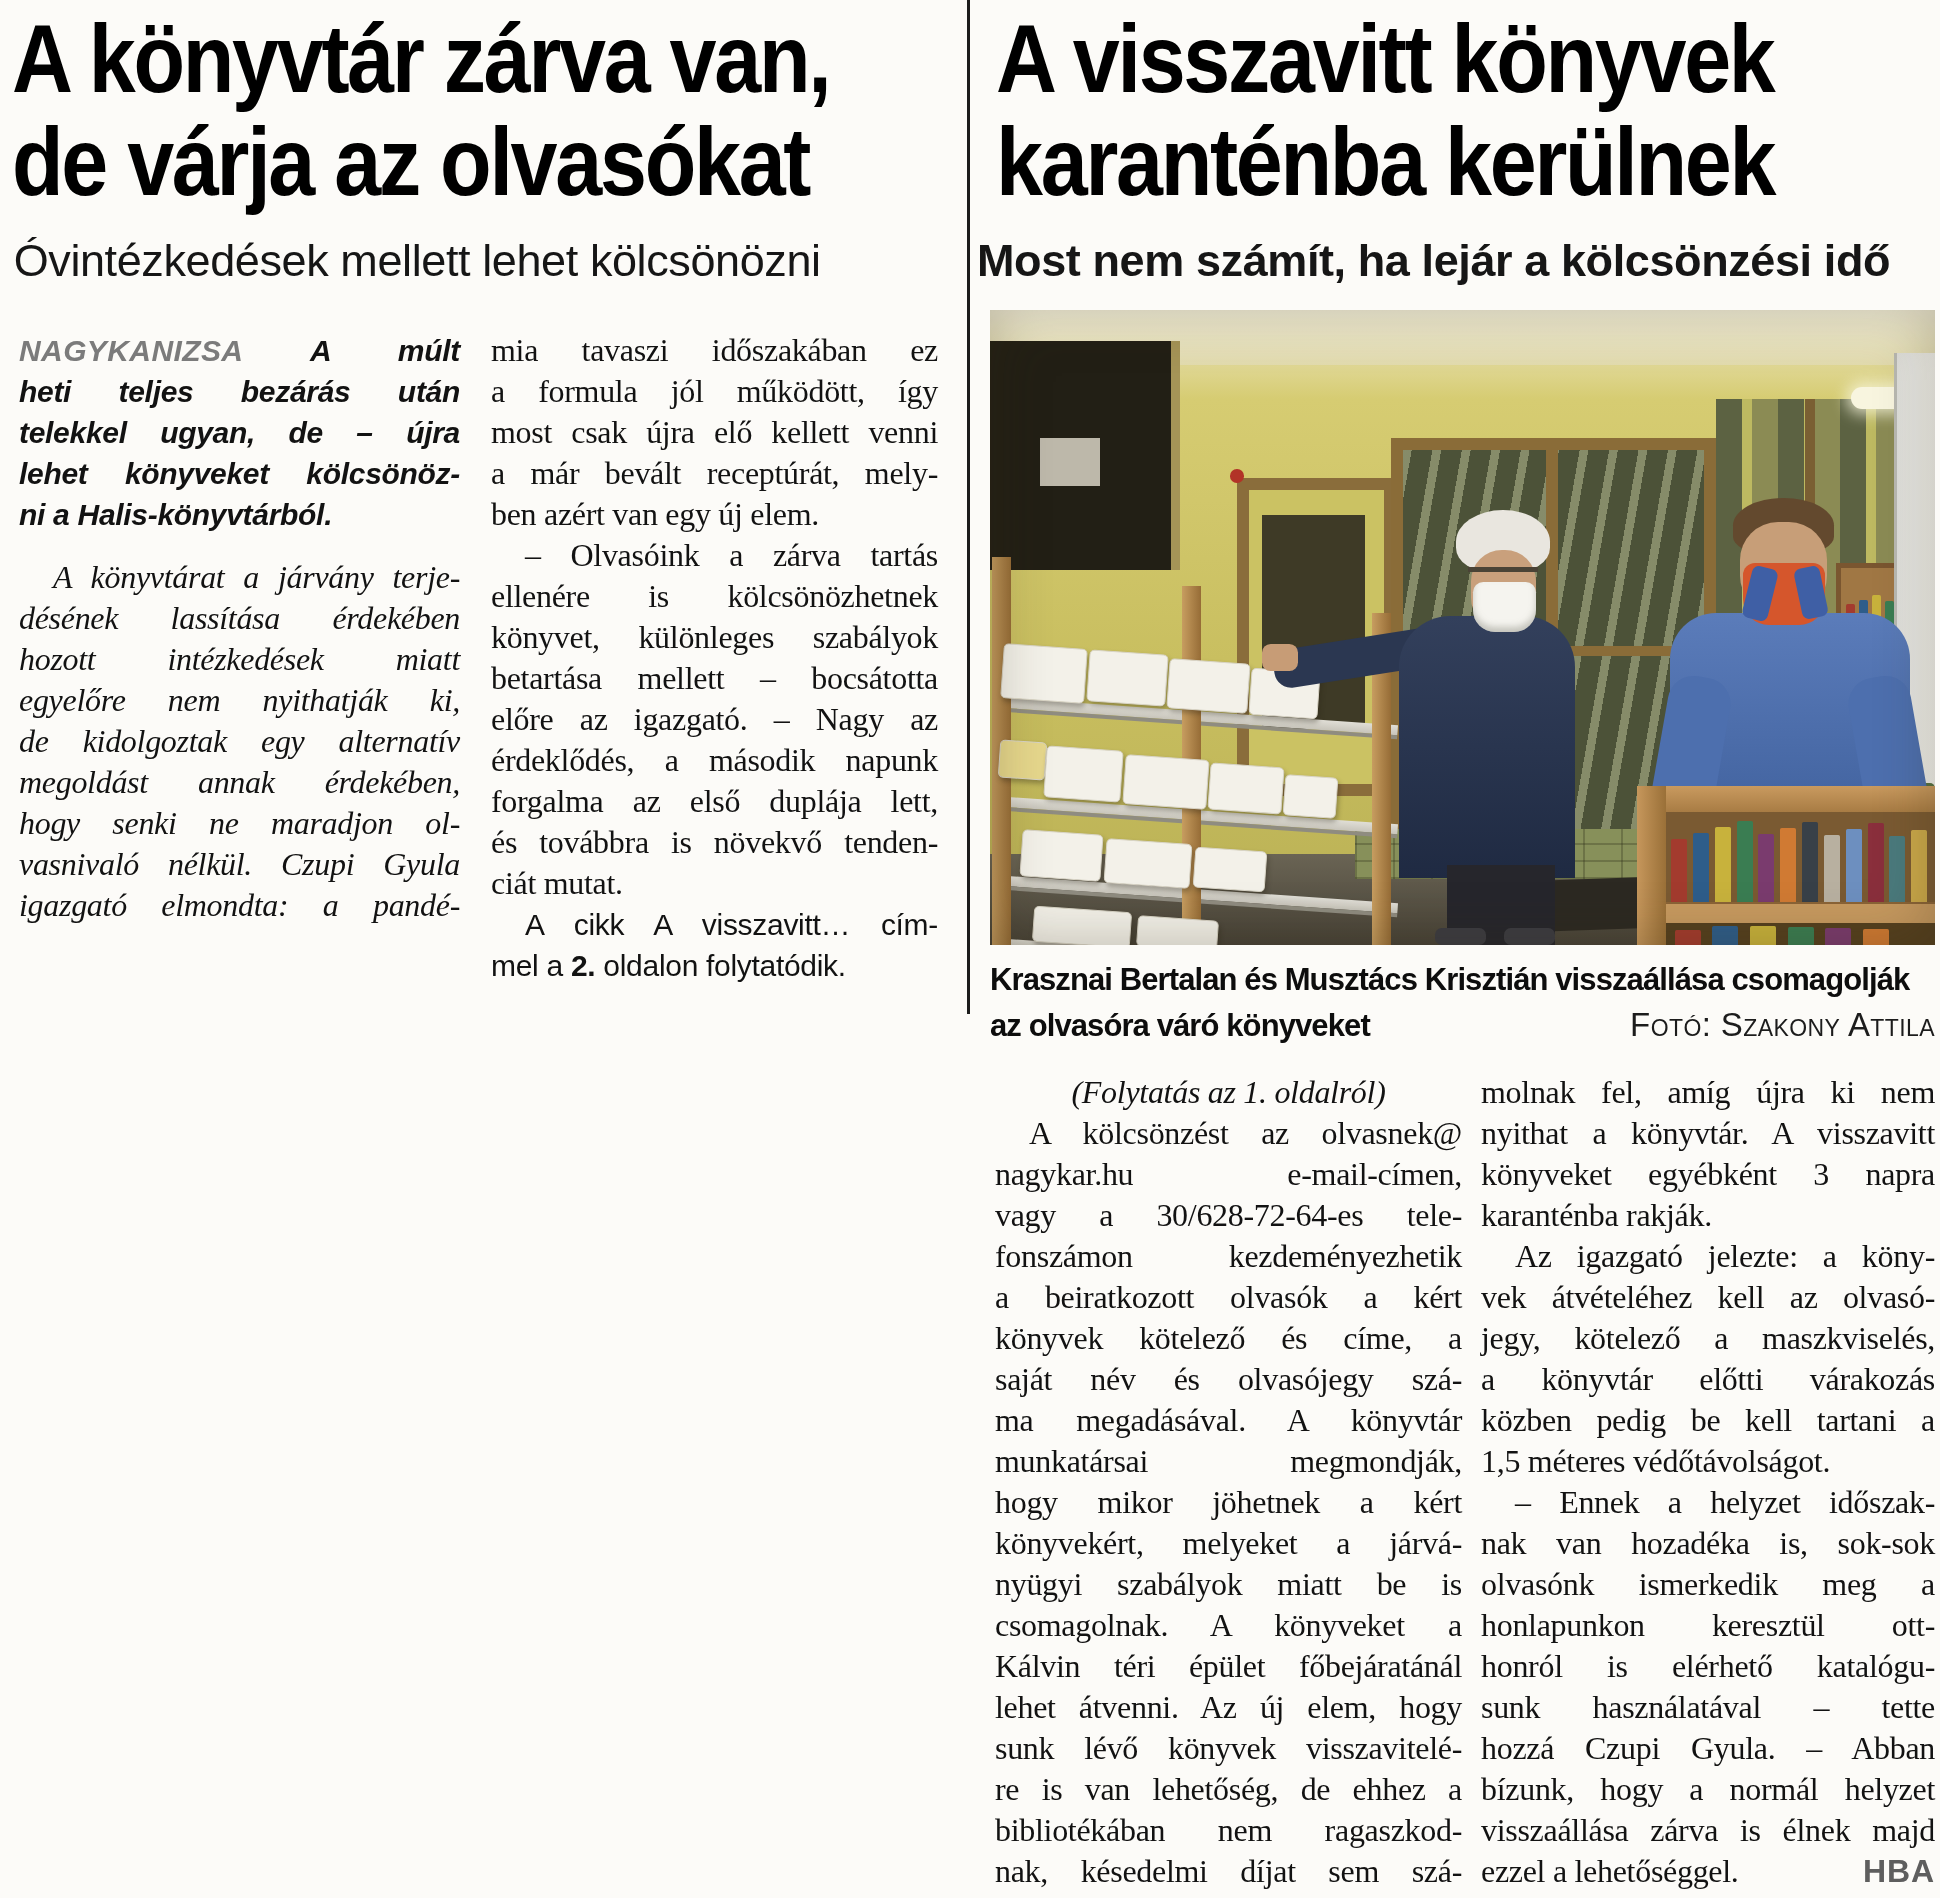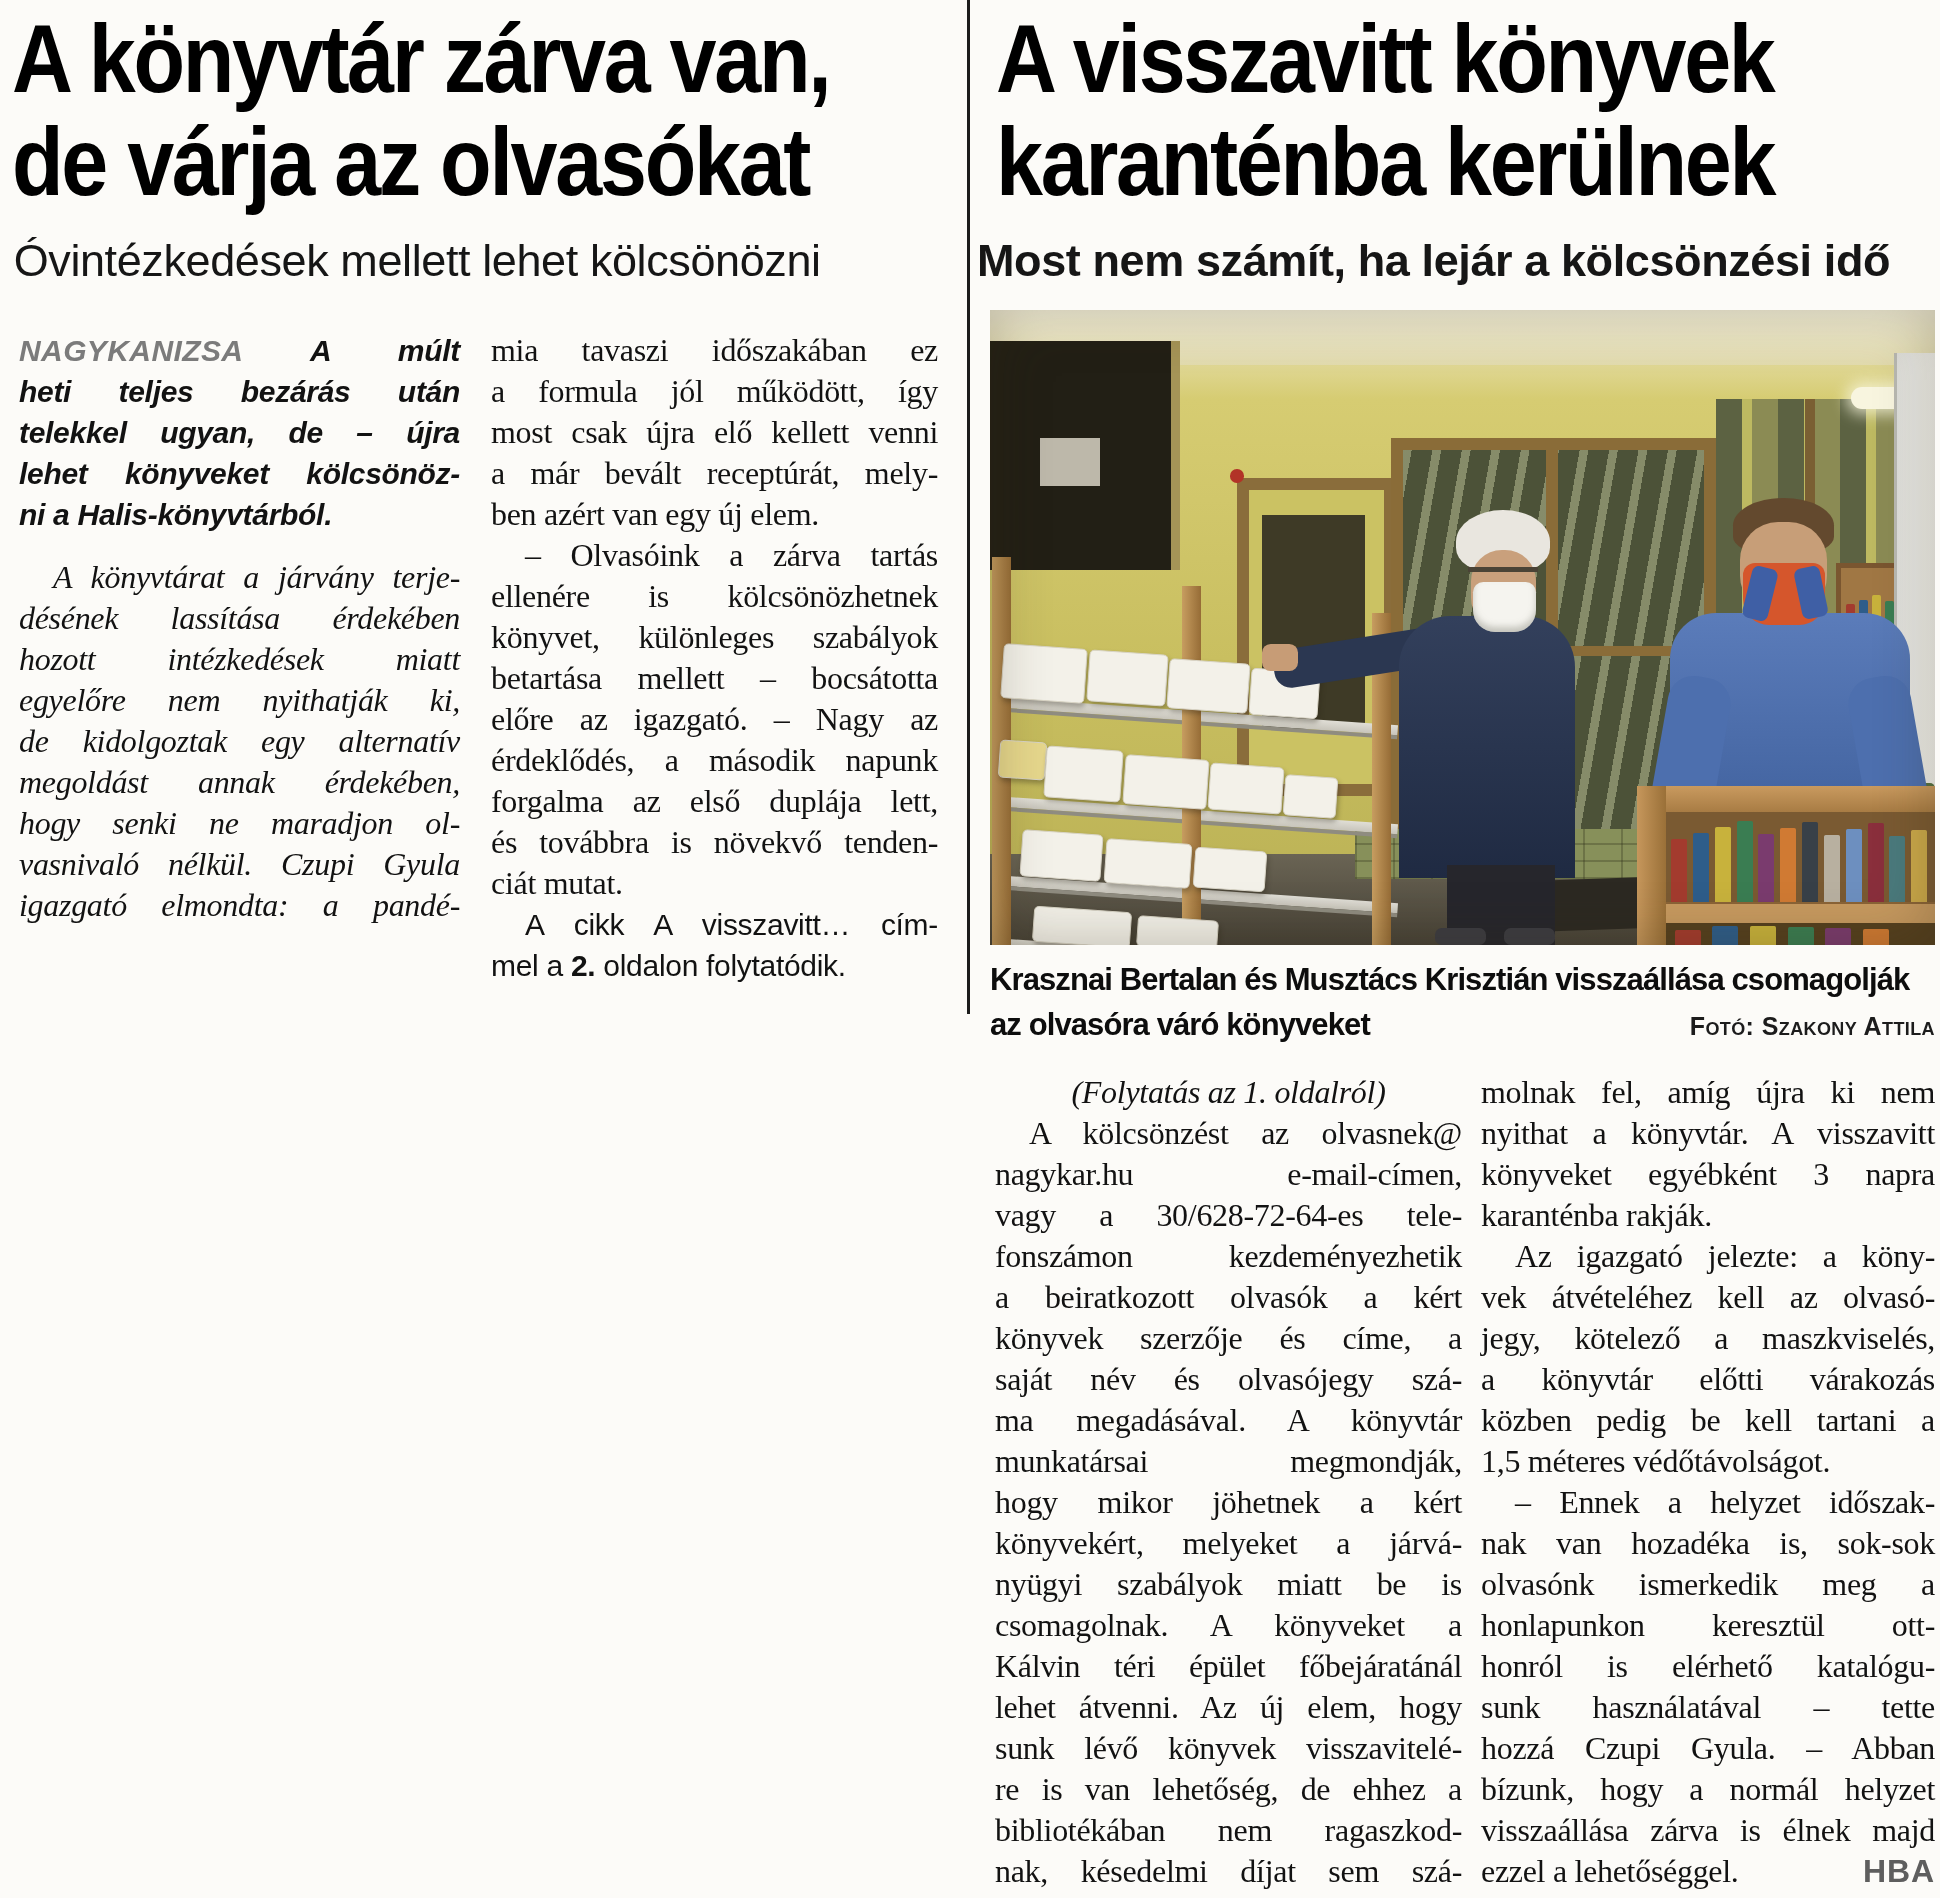--- a/index.html
+++ b/index.html
@@ -32,21 +32,21 @@
   .line.ital{font-style:italic;}
   .line.has-suf{display:flex;justify-content:space-between;text-align-last:left;}
   .gapline{height:22px;}
   .tag{font-family:"Liberation Sans", sans-serif;font-weight:bold;color:#7b7b7b;letter-spacing:0.4px;}
   .bold{font-weight:bold;}
   .byline{font-family:"Liberation Sans", sans-serif;font-weight:bold;color:#5e5e5e;letter-spacing:0.9px;}
   
   .caption{position:absolute;left:990px;top:957px;width:945px;font-family:"Liberation Sans", sans-serif;
         font-weight:bold;font-size:31px;line-height:45px;letter-spacing:-0.9px;color:#0d0d0d;}
   .cap-row2{display:flex;justify-content:space-between;align-items:baseline;}
-  .credit{font-weight:bold;font-variant:small-caps;font-size:25px;letter-spacing:0.4px;color:#1c1c1c;}
+  .credit{font-weight:normal;font-variant:small-caps;font-size:33px;letter-spacing:0.4px;color:#1c1c1c;}
   
   .photo{position:absolute;left:990px;top:310px;width:945px;height:635px;overflow:hidden;margin:0;
         background:linear-gradient(180deg,#efe9cb 0%,#d6cc72 14%,#c9bf60 55%,#b9b054 100%);}
   .ph{position:absolute;}
   .ph-ceiling{left:0;top:0;width:945px;height:55px;background:linear-gradient(180deg,#f5f1db,#e2dbae);}
   .ph-darkcorner{left:0;top:31px;width:187px;height:229px;background:#221f15;}
   .ph-darkpaper{left:50px;top:128px;width:60px;height:48px;background:#d8d4c4;opacity:.85;}
   .ph-cornerframe{left:181px;top:31px;width:8.6px;height:229px;background:#a59457;}
   .ph-innerdoor{left:247px;top:168px;width:159px;height:318px;border:12px solid #8a6d3b;background:#cbc263;box-sizing:border-box;}
   .ph-innerdark{left:272px;top:205px;width:103px;height:214px;background:#3e3a26;}
@@ -287,21 +287,21 @@
       </div>
     </div>
 
     <div class="bodycol col-r1">
         <div class="line ital center end">(Folytatás az 1. oldalról)</div>
         <div class="line ind">A kölcsönzést az olvasnek@</div>
         <div class="line">nagykar.hu e-mail-címen,</div>
         <div class="line">vagy a 30/628-72-64-es tele-</div>
         <div class="line">fonszámon kezdeményezhetik</div>
         <div class="line">a beiratkozott olvasók a kért</div>
-        <div class="line">könyvek szerzője és címe, a</div>
+        <div class="line">könyvek kötelező és címe, a</div>
         <div class="line">saját név és olvasójegy szá-</div>
         <div class="line">ma megadásával. A könyvtár</div>
         <div class="line">munkatársai megmondják,</div>
         <div class="line">hogy mikor jöhetnek a kért</div>
         <div class="line">könyvekért, melyeket a járvá-</div>
         <div class="line">nyügyi szabályok miatt be is</div>
         <div class="line">csomagolnak. A könyveket a</div>
         <div class="line">Kálvin téri épület főbejáratánál</div>
         <div class="line">lehet átvenni. Az új elem, hogy</div>
         <div class="line">sunk lévő könyvek visszavitelé-</div>

